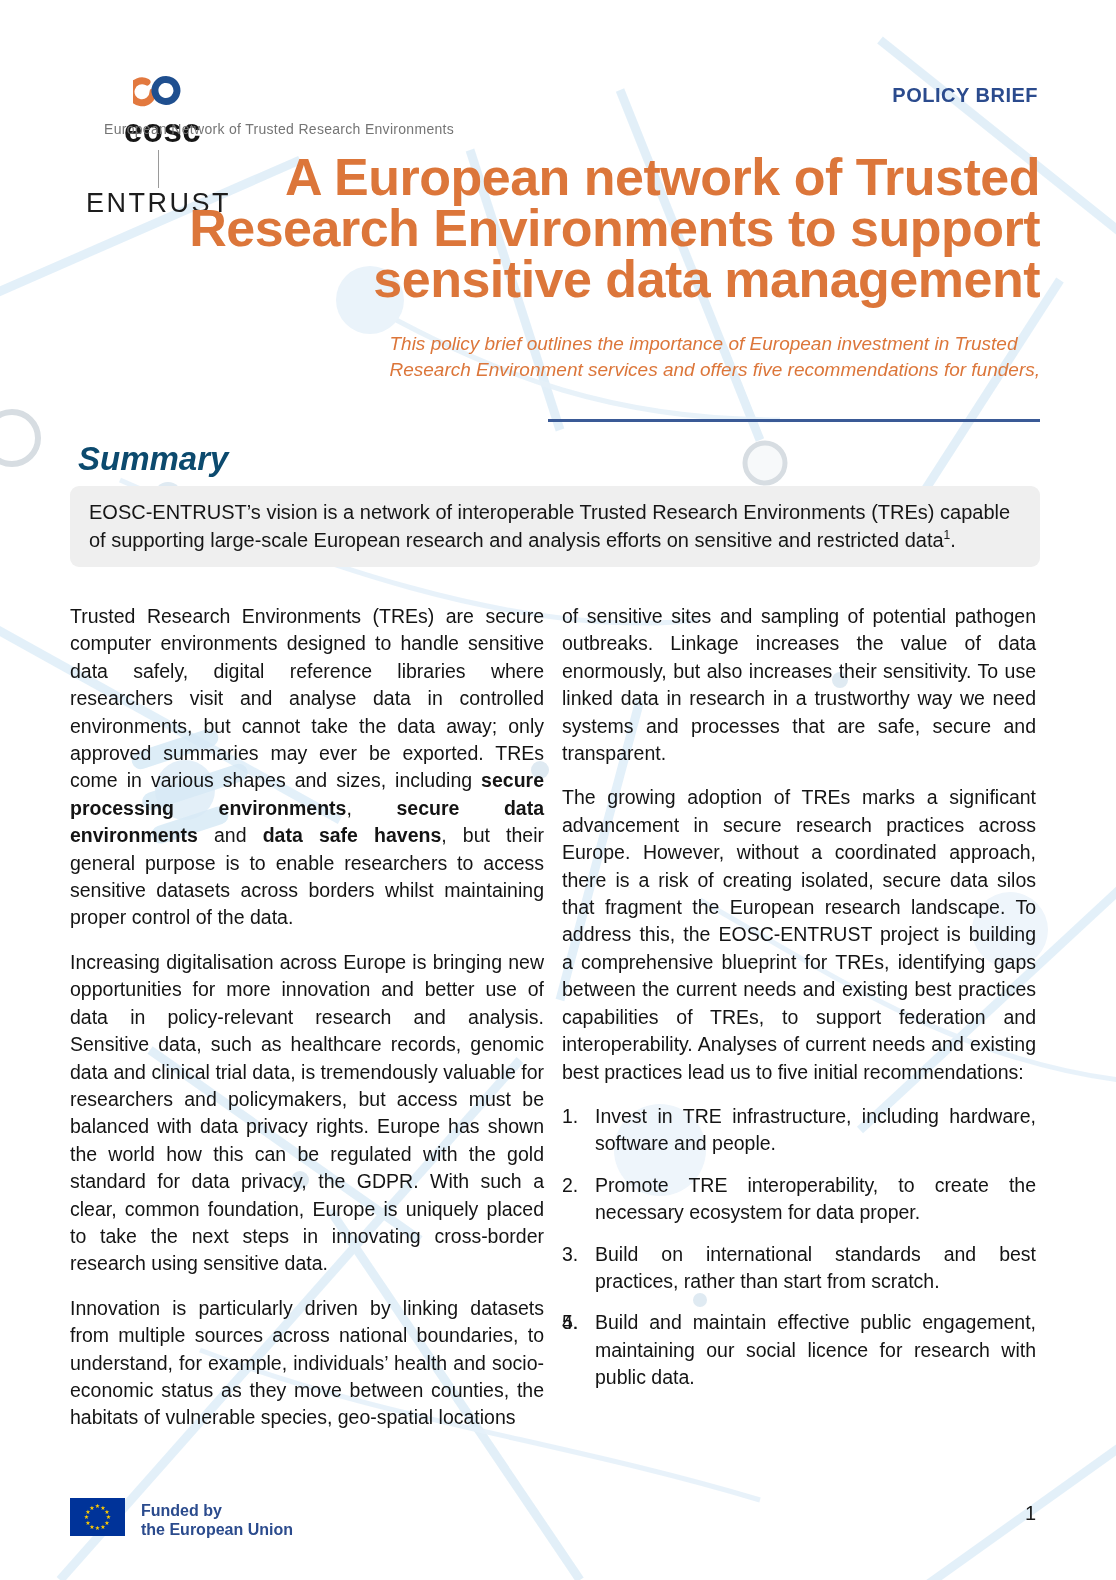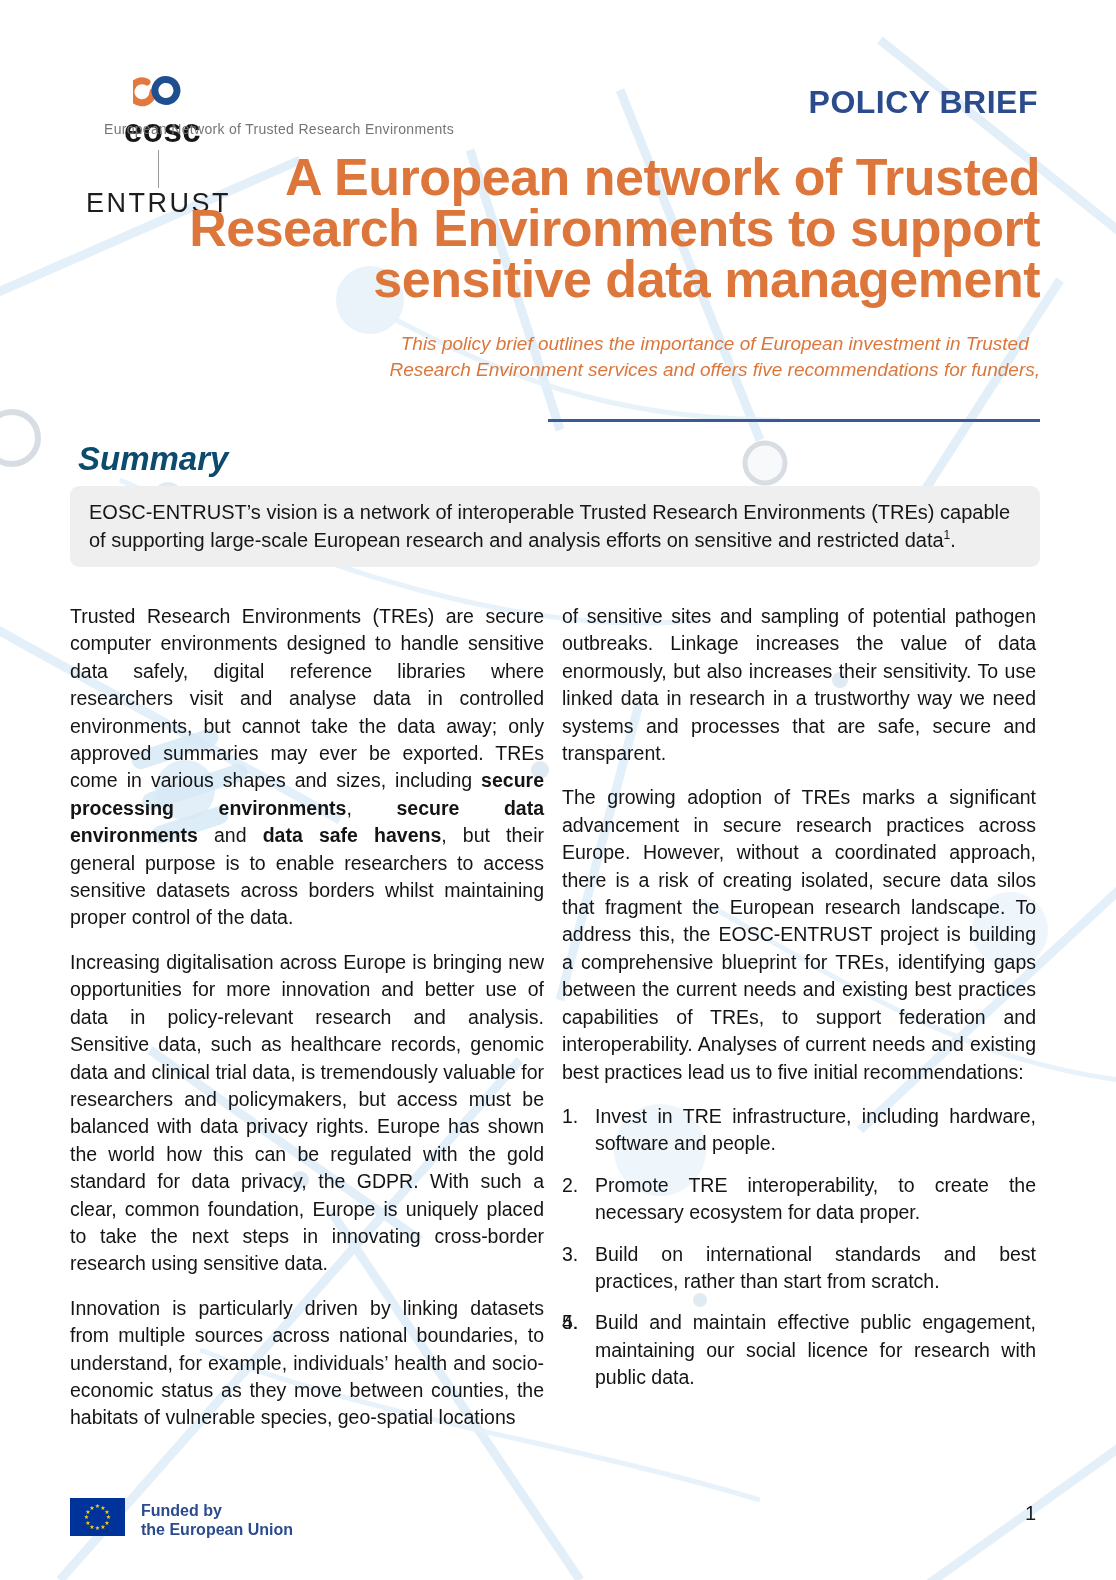--- a/index.html
+++ b/index.html
@@ -10,27 +10,27 @@
   }
   .bg{position:absolute;left:0;top:0;z-index:0;pointer-events:none;}
   .layer{position:relative;z-index:1;}
 
   
   .logo{position:absolute;left:86px;top:72px;display:flex;align-items:center;flex-direction:column;}
   .logo .brand{font-size:33px;color:#161616;letter-spacing:0.5px;margin-left:8px;font-weight:600;}
   .logo .sep{width:1.5px;height:38px;background:#9a9a9a;margin:0 12px;}
   .logo .project{font-size:27px;color:#1d1d1d;letter-spacing:2.5px;font-weight:400;}
   .tagline{position:absolute;left:104px;top:121px;font-size:14px;color:#757575;letter-spacing:0.3px;}
-  .kicker{position:absolute;right:78px;top:84px;font-size:32px;font-weight:700;color:#2b4b8d;letter-spacing:0.5px;}
+  .kicker{position:absolute;right:78px;top:84px;font-size:20px;font-weight:700;color:#2b4b8d;letter-spacing:0.5px;}
 
   
   .title{position:absolute;right:76px;top:152px;text-align:right;color:#dc763a;
     font-weight:700;font-size:52px;line-height:51px;letter-spacing:-0.5px;}
   .title div{white-space:nowrap;}
-  .subtitle{position:absolute;right:76px;top:331px;text-align:center;color:#dc763a;
+  .subtitle{position:absolute;right:76px;top:331px;text-align:left;color:#dc763a;
     font-style:italic;font-size:19px;line-height:26px;font-weight:500;}
   .subtitle div{white-space:nowrap;}
   .divider{position:absolute;right:76px;top:419px;width:492px;height:2.5px;background:#3a5a96;}
 
   
   .summary-h{position:absolute;left:70px;top:432px;margin:8px;font-size:33px;font-weight:700;color:#0c4a6e;font-style:italic;}
   .summary-box{position:absolute;left:70px;top:486px;width:970px;box-sizing:border-box;
     background:#efefef;border-radius:9px;padding:13px 19px;font-size:20px;line-height:27.5px;color:#161616;}
   .summary-box p{margin:0;}
 

